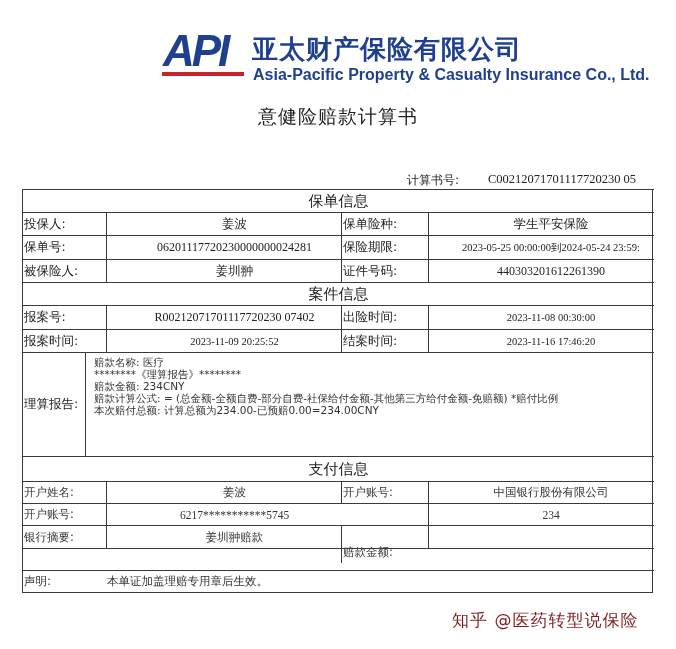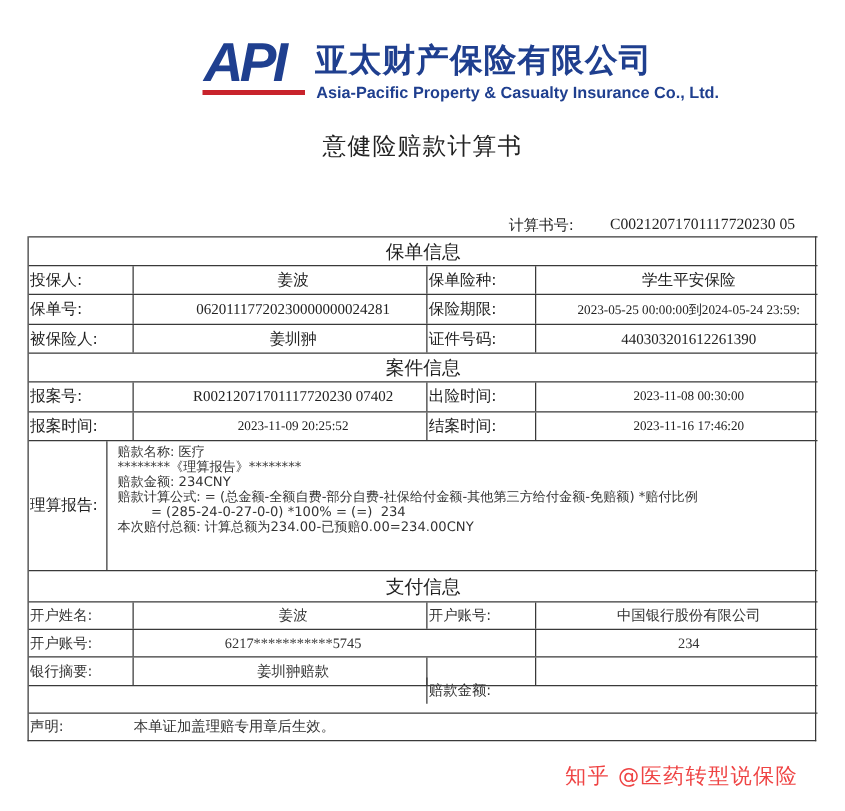--- a/index.html
+++ b/index.html
@@ -14,40 +14,40 @@
     font-family: "Liberation Sans", sans-serif; font-weight: bold; font-style: italic;
     font-size: 44px; line-height: 38px; color: #1f3f8f; letter-spacing: -3px;
   }
   .logo-bar { left: 162px; top: 72px; width: 82px; height: 4px; background: #c8232c; }
   .logo-cn {
     left: 252px; top: 34px; font-size: 26px; line-height: 30px; font-weight: bold; color: #1f3f8f;
     letter-spacing: 1px;
   }
   .logo-en {
     left: 253px; top: 66px; font-family: "Liberation Sans", sans-serif; font-weight: bold;
-    font-size: 13px; color: #1f3f8f; white-space: nowrap;
+    font-size: 16px; color: #1f3f8f; white-space: nowrap;
   }
   .doc-title { left: 0; width: 676px; top: 104px; text-align: center; font-size: 19px; color: #222; letter-spacing: 1px; font-family: Liberation Serif, serif; }
   .calc-no-label { left: 407px; top: 172px; font-size: 12px; color: #222; }
   .calc-no-value { left: 488px; top: 172px; font-family: "Liberation Serif", serif; font-size: 12.5px; color: #222; }
   .row { position: absolute; left: 0; width: 631px; border-top: 1.5px solid #3a3a3a; box-sizing: border-box; }
   .tbl-outer { position: absolute; left: 22px; top: 189px; width: 631px; height: 404px; border-left: 1.5px solid #3a3a3a; border-right: 1.5px solid #3a3a3a; border-bottom: 1.5px solid #3a3a3a; box-sizing: border-box; }
   .cell { position: absolute; top: 0; height: 100%; box-sizing: border-box; display: flex; align-items: center; overflow: hidden; white-space: nowrap; }
   .vl { border-left: 1.5px solid #3a3a3a; }
   .lbl { font-size: 12.5px; color: #222; padding-left: 1px; }
   .val { justify-content: center; font-size: 12.5px; color: #222; margin-left: 21px; }
   .num { font-family: "Liberation Serif", serif; font-size: 12px; }
   .small { font-size: 10.5px; }
   .sect { justify-content: center; font-size: 15px; color: #222; width: 100%; }
   .pay .lbl { font-size: 11.5px; color: #333; }
   .pay .val { font-size: 11.5px; color: #333; }
 
   .report { position: absolute; left: 70px; top: 3px; font-size: 10.5px; line-height: 12px; color: #333; white-space: pre; }
 
-  .watermark { left: 452px; top: 609px; font-size: 17px; color: #ef4444; white-space: nowrap; letter-spacing: 1px; }
+  .watermark { left: 452px; top: 609px; font-size: 17px; color: #7f1d1d; white-space: nowrap; letter-spacing: 1px; }
 </style>
 </head>
 <body>
 
 <div class="abs logo-api">API</div>
 <div class="abs logo-bar"></div>
 <div class="abs logo-cn">亚太财产保险有限公司</div>
 <div class="abs logo-en">Asia-Pacific Property &amp; Casualty Insurance Co., Ltd.</div>
 
 <div class="abs doc-title">意健险赔款计算书</div>
@@ -92,21 +92,21 @@
   <div class="row" style="top:140px; height:23px;">
     <div class="cell lbl" style="left:0; width:62px;">报案时间:</div>
     <div class="cell val vl num small" style="left:62px; width:256px;">2023-11-09 20:25:52</div>
     <div class="cell lbl vl" style="left:318px; width:66px;">结案时间:</div>
     <div class="cell val vl num small" style="left:384px; width:245px;">2023-11-16 17:46:20</div>
   </div>
 
   <div class="row" style="top:163px; height:104px;">
     <div class="cell lbl" style="left:0; width:62px;">理算报告:</div>
     <div class="cell vl" style="left:62px; width:567px; align-items:flex-start;">
-      <div class="report" style="left:8px;"><div>赔款名称: 医疗</div><div>********《理算报告》********</div><div>赔款金额: 234CNY</div><div>赔款计算公式: = (总金额-全额自费-部分自费-社保给付金额-其他第三方给付金额-免赔额) *赔付比例</div><div>        = (285-24-0-27-0-0) *100% = (=)  234</div><div>本次赔付总额: 计算总额为234.00-已预赔0.00=234.00CNY</div></div>
+      <div class="report" style="left:8px;"><div>赔款名称: 医疗</div><div>********《理算报告》********</div><div>赔款金额: 234CNY</div><div>赔款计算公式: = (总金额-全额自费-部分自费-社保给付金额-其他第三方给付金额-免赔额) *赔付比例</div><div>本次赔付总额: 计算总额为234.00-已预赔0.00=234.00CNY</div></div>
     </div>
   </div>
 
   <div class="row" style="top:267px; height:25px;">
     <div class="cell sect" style="left:0;">支付信息</div>
   </div>
 
   <div class="row pay" style="top:292px; height:22px;">
     <div class="cell lbl" style="left:0; width:62px;">开户姓名:</div>
     <div class="cell val vl" style="left:62px; width:256px;">姜波</div>

